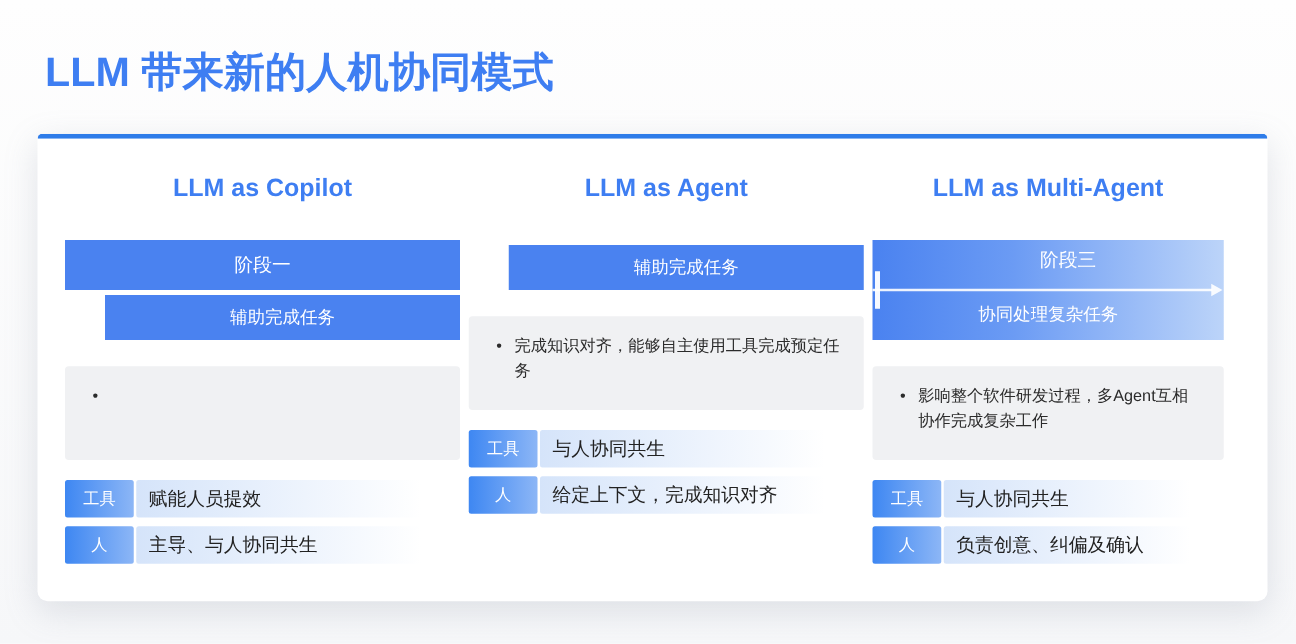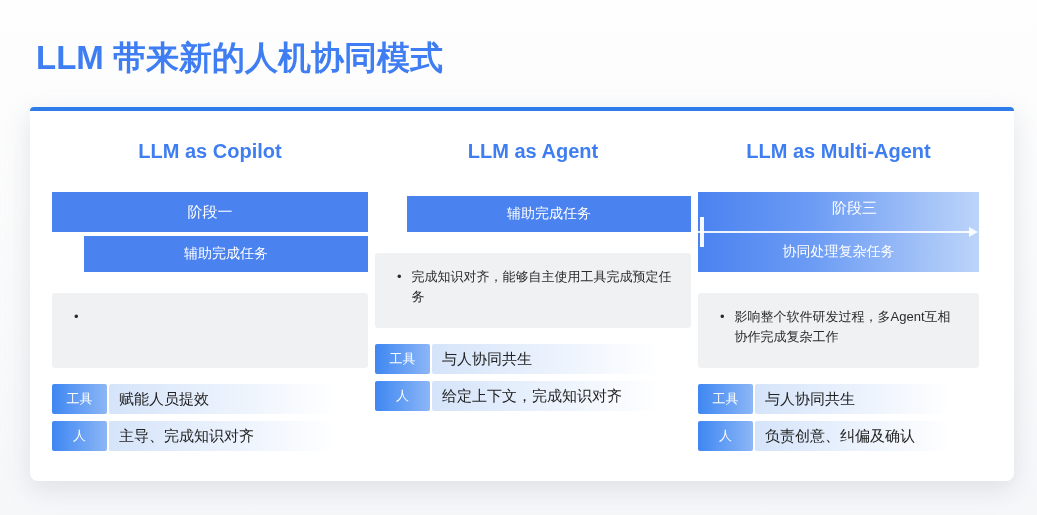--- a/index.html
+++ b/index.html
@@ -131,21 +131,21 @@
       <div class="task-bar">辅助完成任务</div>
       <div class="bullet-box">
         <span class="bullet-dot">•</span>
       </div>
       <div class="tag-row first">
         <div class="tag">工具</div>
         <div class="strip">赋能人员提效</div>
       </div>
       <div class="tag-row second">
         <div class="tag">人</div>
-        <div class="strip">主导、完成知识对齐</div>
+        <div class="strip">主导、与人协同共生</div>
       </div>
     </div>
 
     <div class="col">
       <div class="col-header">LLM as Agent</div>
       <div class="task-bar">辅助完成任务</div>
       <div class="bullet-box">
         <span class="bullet-dot">•</span>
         <span>完成知识对齐，能够自主使用工具完成预定任务</span>
       </div>

